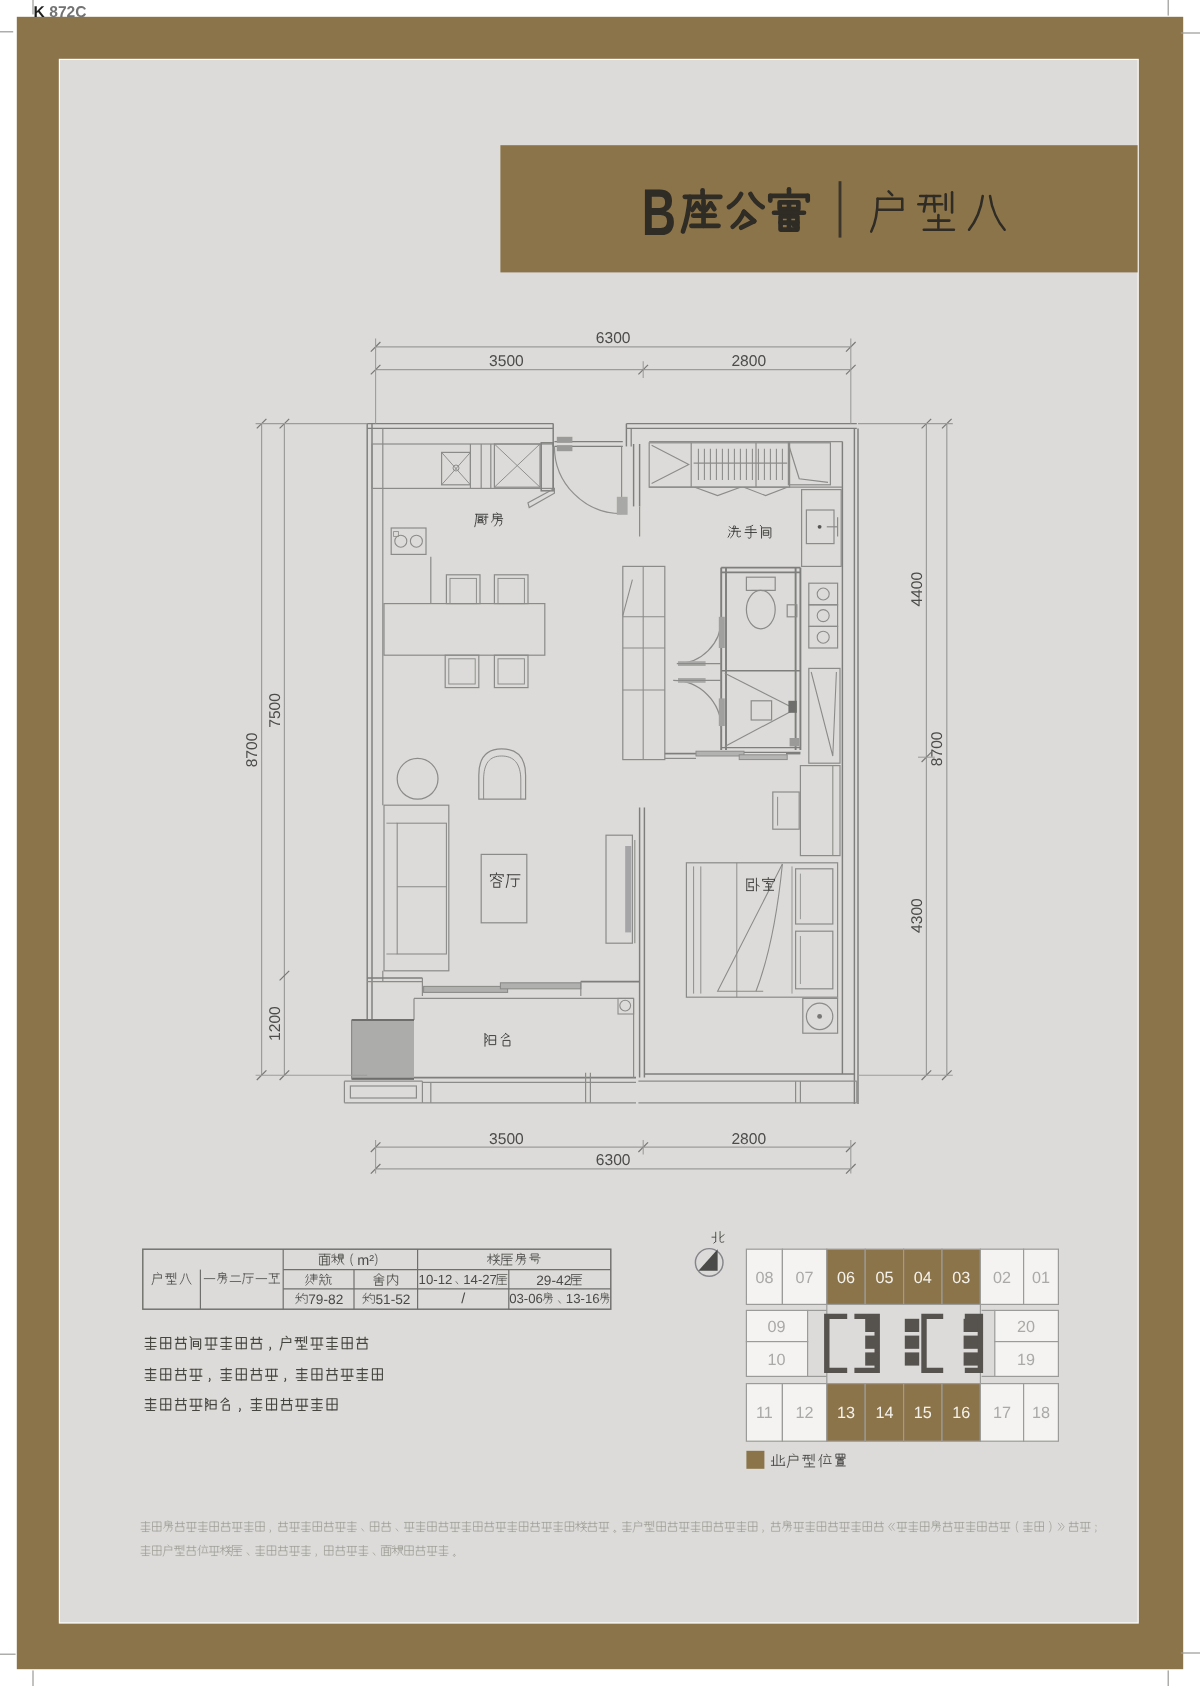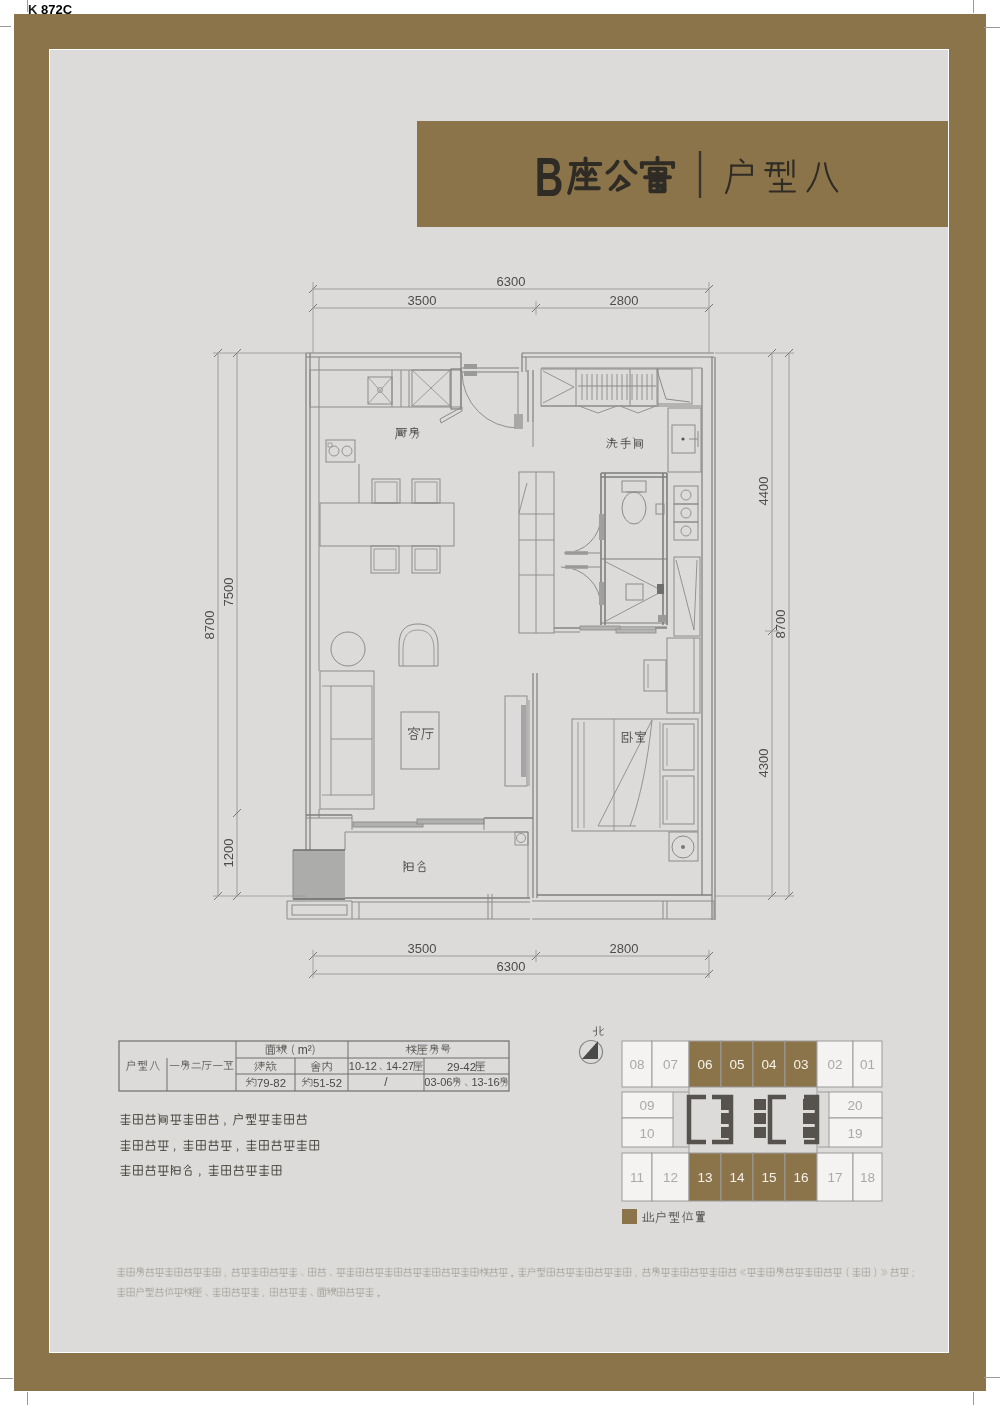--- a/index.html
+++ b/index.html
@@ -11,21 +11,21 @@
 <div class="abs" style="left:417px;top:121px;width:531px;height:106px;background:#8c744a;"></div>
 
 <div class="abs" style="left:27px;top:0;width:1px;height:12px;background:#9a9a98;"></div>
 <div class="abs" style="left:0;top:26px;width:11px;height:1px;background:#9a9a98;"></div>
 <div class="abs" style="left:973px;top:0;width:1px;height:13px;background:#9a9a98;"></div>
 <div class="abs" style="left:984px;top:27px;width:16px;height:1px;background:#9a9a98;"></div>
 <div class="abs" style="left:0;top:1378px;width:13px;height:1px;background:#9a9a98;"></div>
 <div class="abs" style="left:27px;top:1392px;width:1px;height:13px;background:#9a9a98;"></div>
 <div class="abs" style="left:984px;top:1377px;width:16px;height:1px;background:#9a9a98;"></div>
 <div class="abs" style="left:973px;top:1392px;width:1px;height:13px;background:#9a9a98;"></div>
-<div class="abs" style="left:28px;top:2px;font-size:13px;font-weight:bold;color:#1d1d1b;">K <span style="color:#000000;letter-spacing:0px;">872C</span></div>
+<div class="abs" style="left:28px;top:2px;font-size:13px;font-weight:bold;color:#1d1d1b;">K <span style="color:#737373;letter-spacing:0px;">872C</span></div>
 <svg class="abs" style="left:0;top:0;" width="1000" height="1405" viewBox="0 0 1000 1405">
 <g transform="translate(566.0,157.0) scale(0.3900)" stroke="#2f2b25" stroke-width="10.0" fill="none" stroke-linecap="round" stroke-linejoin="round">
 <path d="M50,4 L50,14"></path>
 <path d="M12,18 H88"></path>
 <path d="M23,18 C21,45 16,70 8,92"></path>
 <path d="M38,32 L28,46"></path>
 <path d="M38,32 L46,44"></path>
 <path d="M67,32 L57,46"></path>
 <path d="M67,32 L75,44"></path>
 <path d="M52,26 V80"></path>

